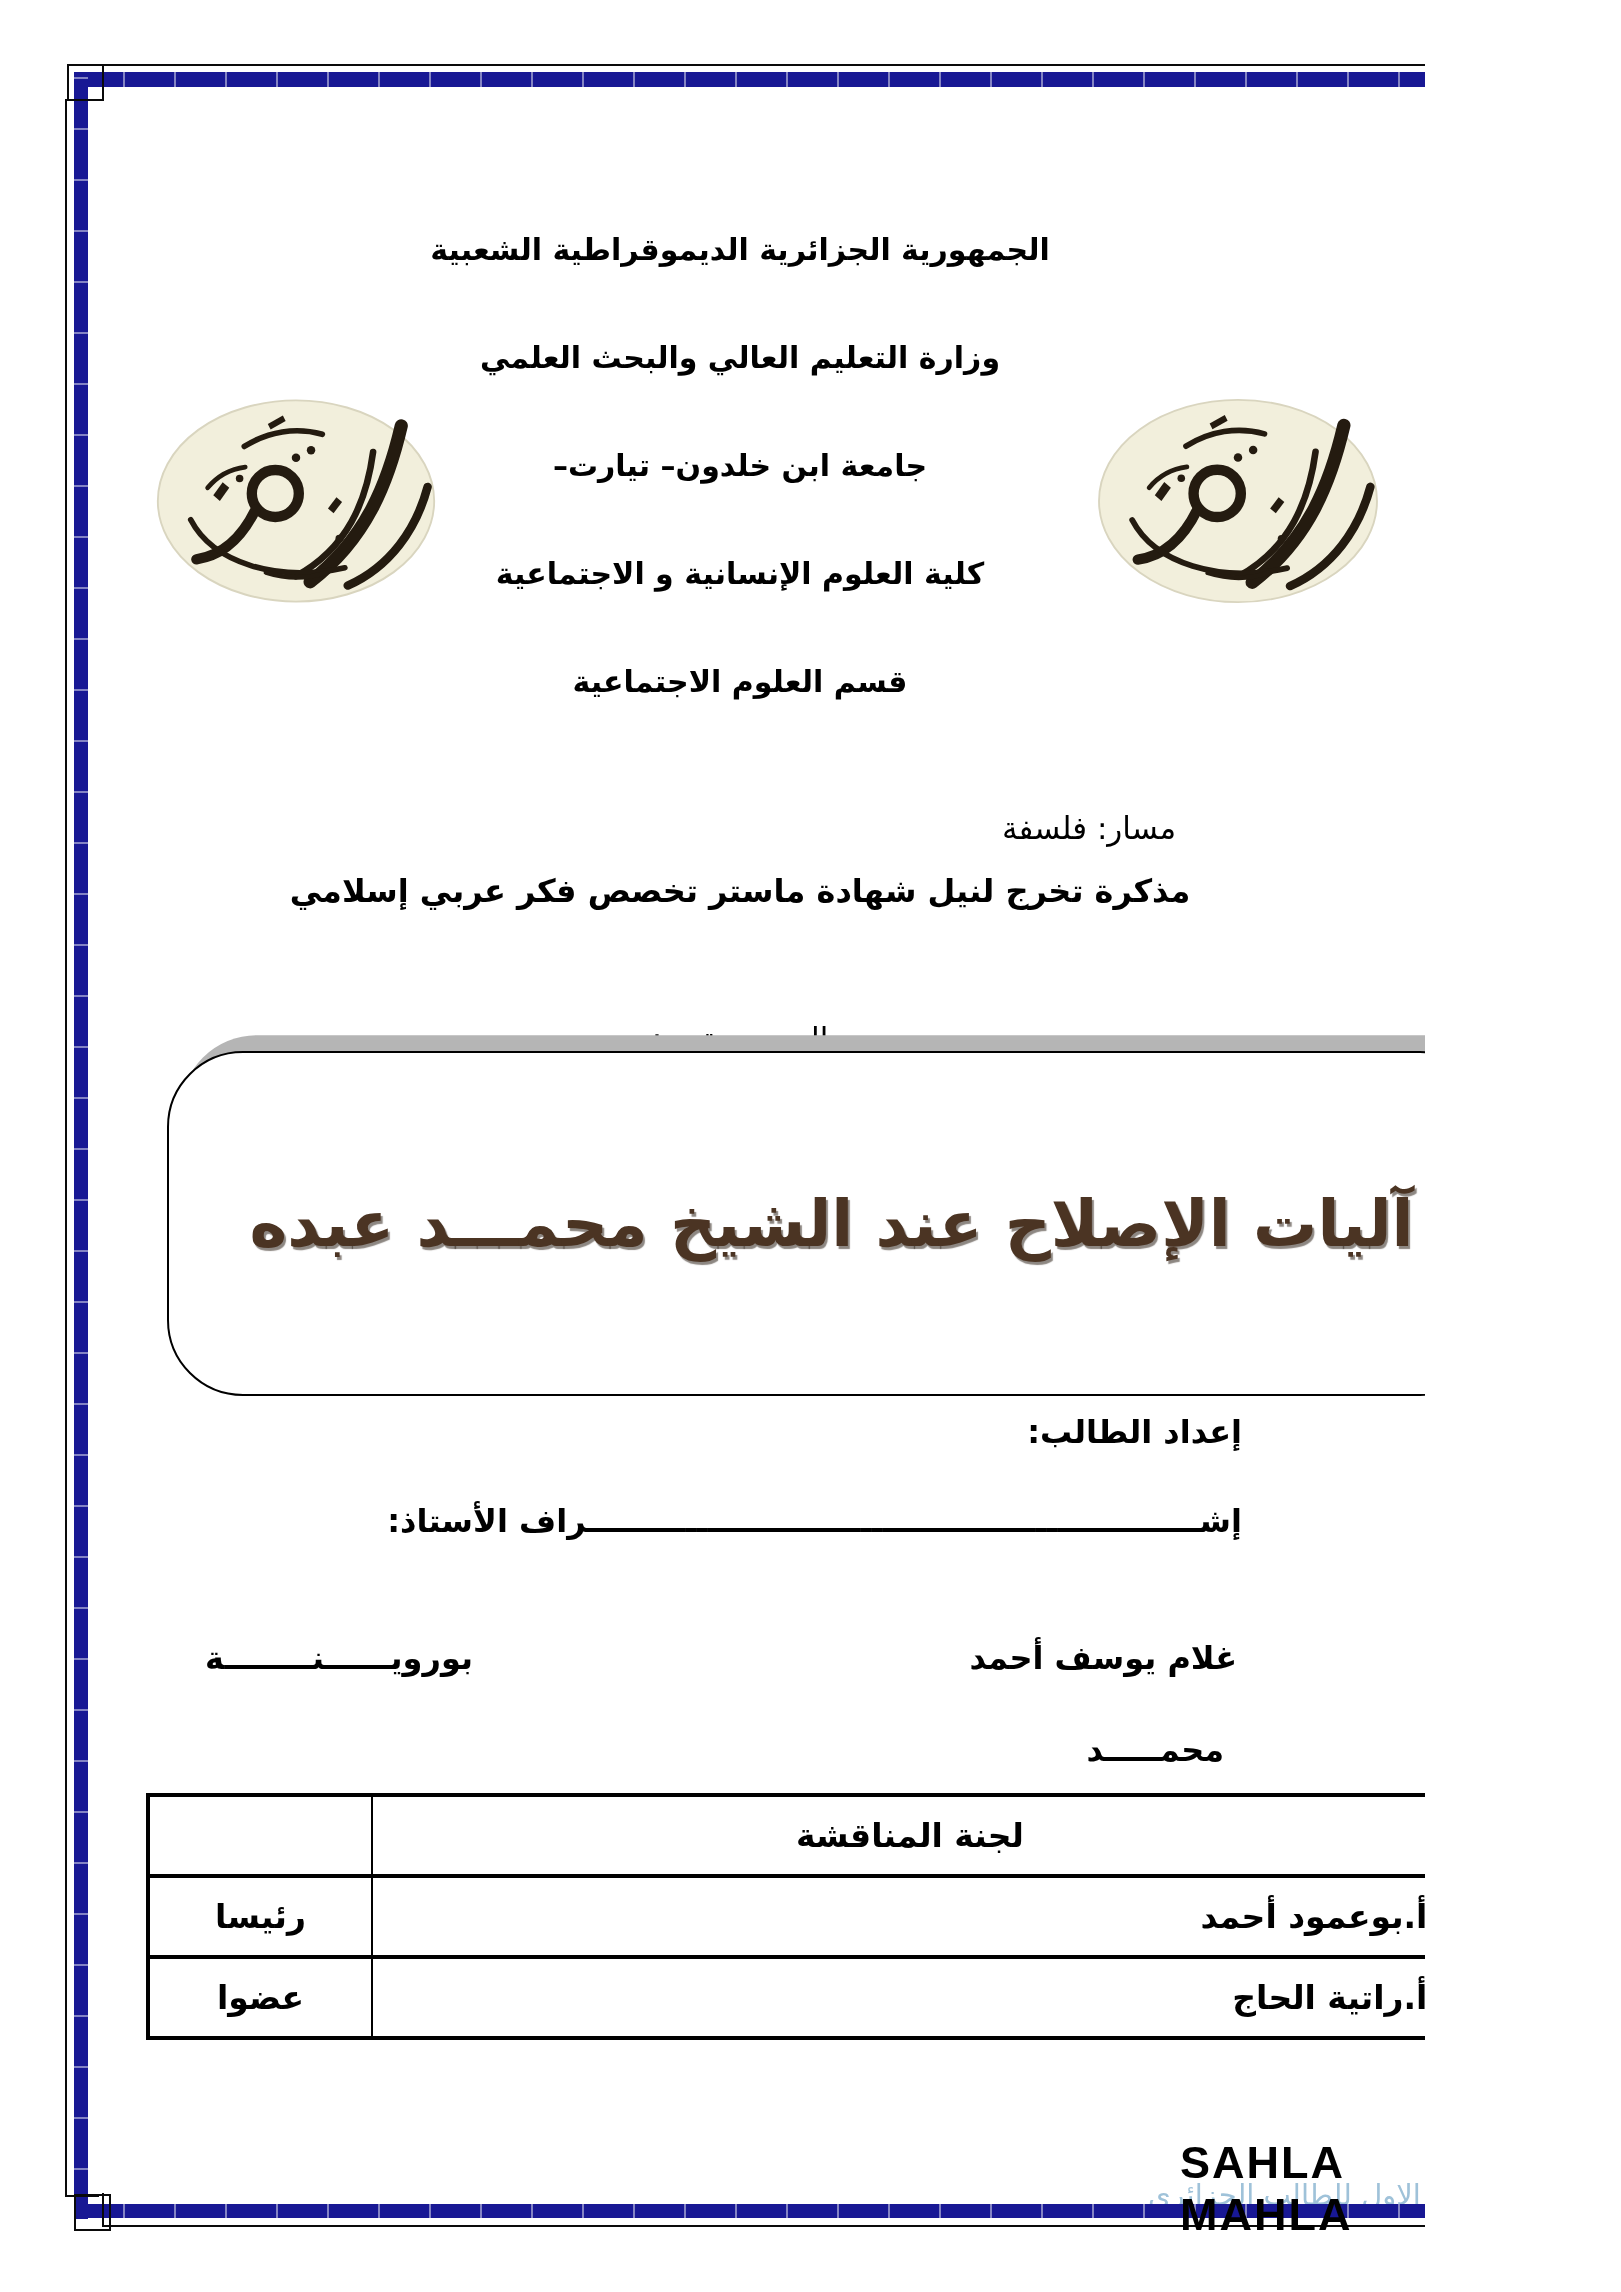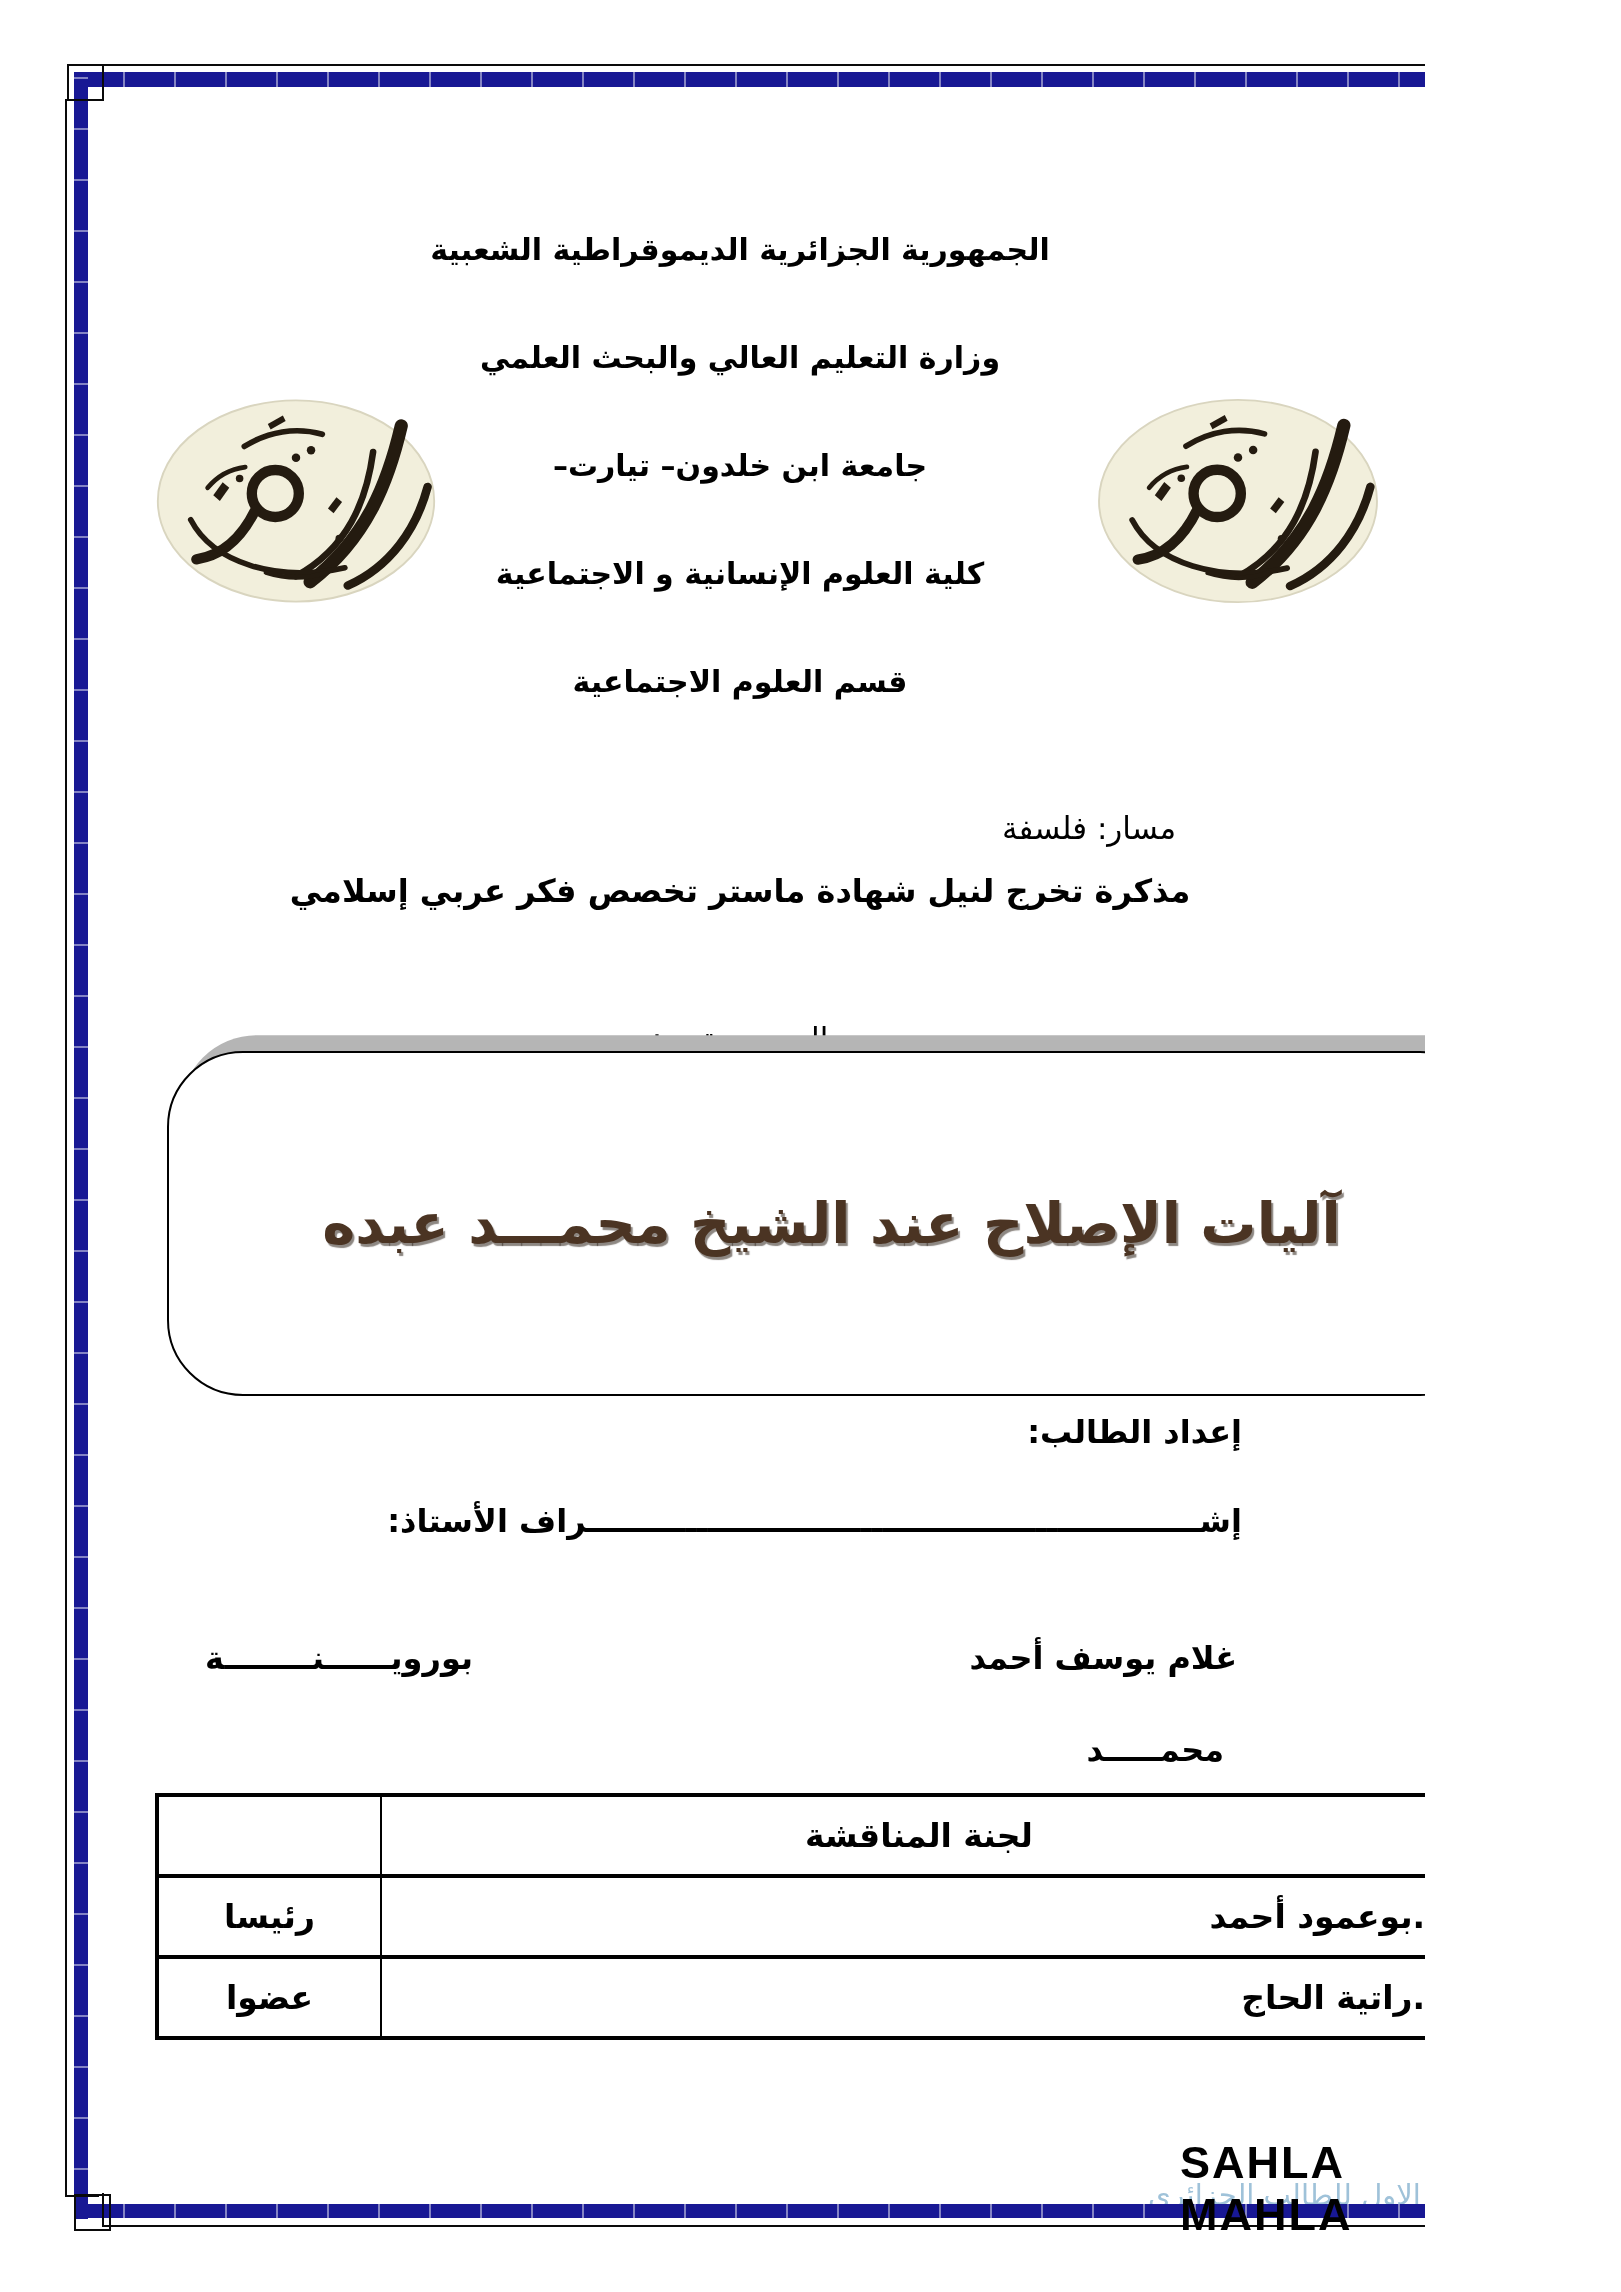--- a/index.html
+++ b/index.html
@@ -44,34 +44,34 @@
   .memoir-line { position:absolute; top:872px; left:88px; width:1304px;
     text-align:center; font-size:32px; font-weight:bold; color:#000; z-index:4; }
   .titled-line { position:absolute; top:1021px; left:88px; width:1304px;
     text-align:center; font-size:31px; font-weight:normal; color:#000; z-index:4; }
 
   
   .title-box { position:absolute; left:167px; top:1051px; width:1325px; height:341px;
     background:#ffffff; border:2.9px solid #000; border-radius:76px;
     box-shadow:13.7px -15.7px 0 #b5b5b5;
     display:flex; align-items:center; justify-content:center; z-index:4; }
-  .title-text { font-size:56px; font-weight:bold; color:#4b3423; white-space:nowrap;
+  .title-text { font-size:64px; font-weight:bold; color:#4b3423; white-space:nowrap;
     text-shadow:2px 2.9px 1px rgba(28,16,6,.5); }
 
   
   .prepared-label   { position:absolute; top:1413px; right:183px; font-size:32px; font-weight:bold; z-index:4; }
   .supervision-label{ position:absolute; top:1502px; right:183px; font-size:32px; font-weight:bold; z-index:4; }
   .student-name     { position:absolute; top:1639px; right:188px; font-size:32px; font-weight:bold; z-index:4; }
   .supervisor-last  { position:absolute; top:1639px; left:205px;  font-size:32px; font-weight:bold; z-index:4; }
   .supervisor-first { position:absolute; top:1731px; right:201px; font-size:32px; font-weight:bold; z-index:4; }
 
   
   .committee-table { position:absolute; left:146px; top:1793px; width:1291px;
     border-collapse:collapse; direction:rtl; z-index:4;
-    border:4.9px solid #000; table-layout:fixed;margin-left:9px; }
+    border:4.9px solid #000; table-layout:fixed; }
   .committee-table td { border:2.9px solid #000; border-bottom:4.9px solid #000;
     height:75px; font-size:33px; font-weight:bold; color:#000; background:#fff; }
   .committee-table .col-wide   { width:1072px; }
   .committee-table .col-narrow { width:219px; }
   td.cell-title { text-align:center; }
   td.cell-name  { text-align:right; padding:0 19.6px; }
   td.cell-role  { text-align:center; }
 
   
   .seal { position:absolute; z-index:3; }

